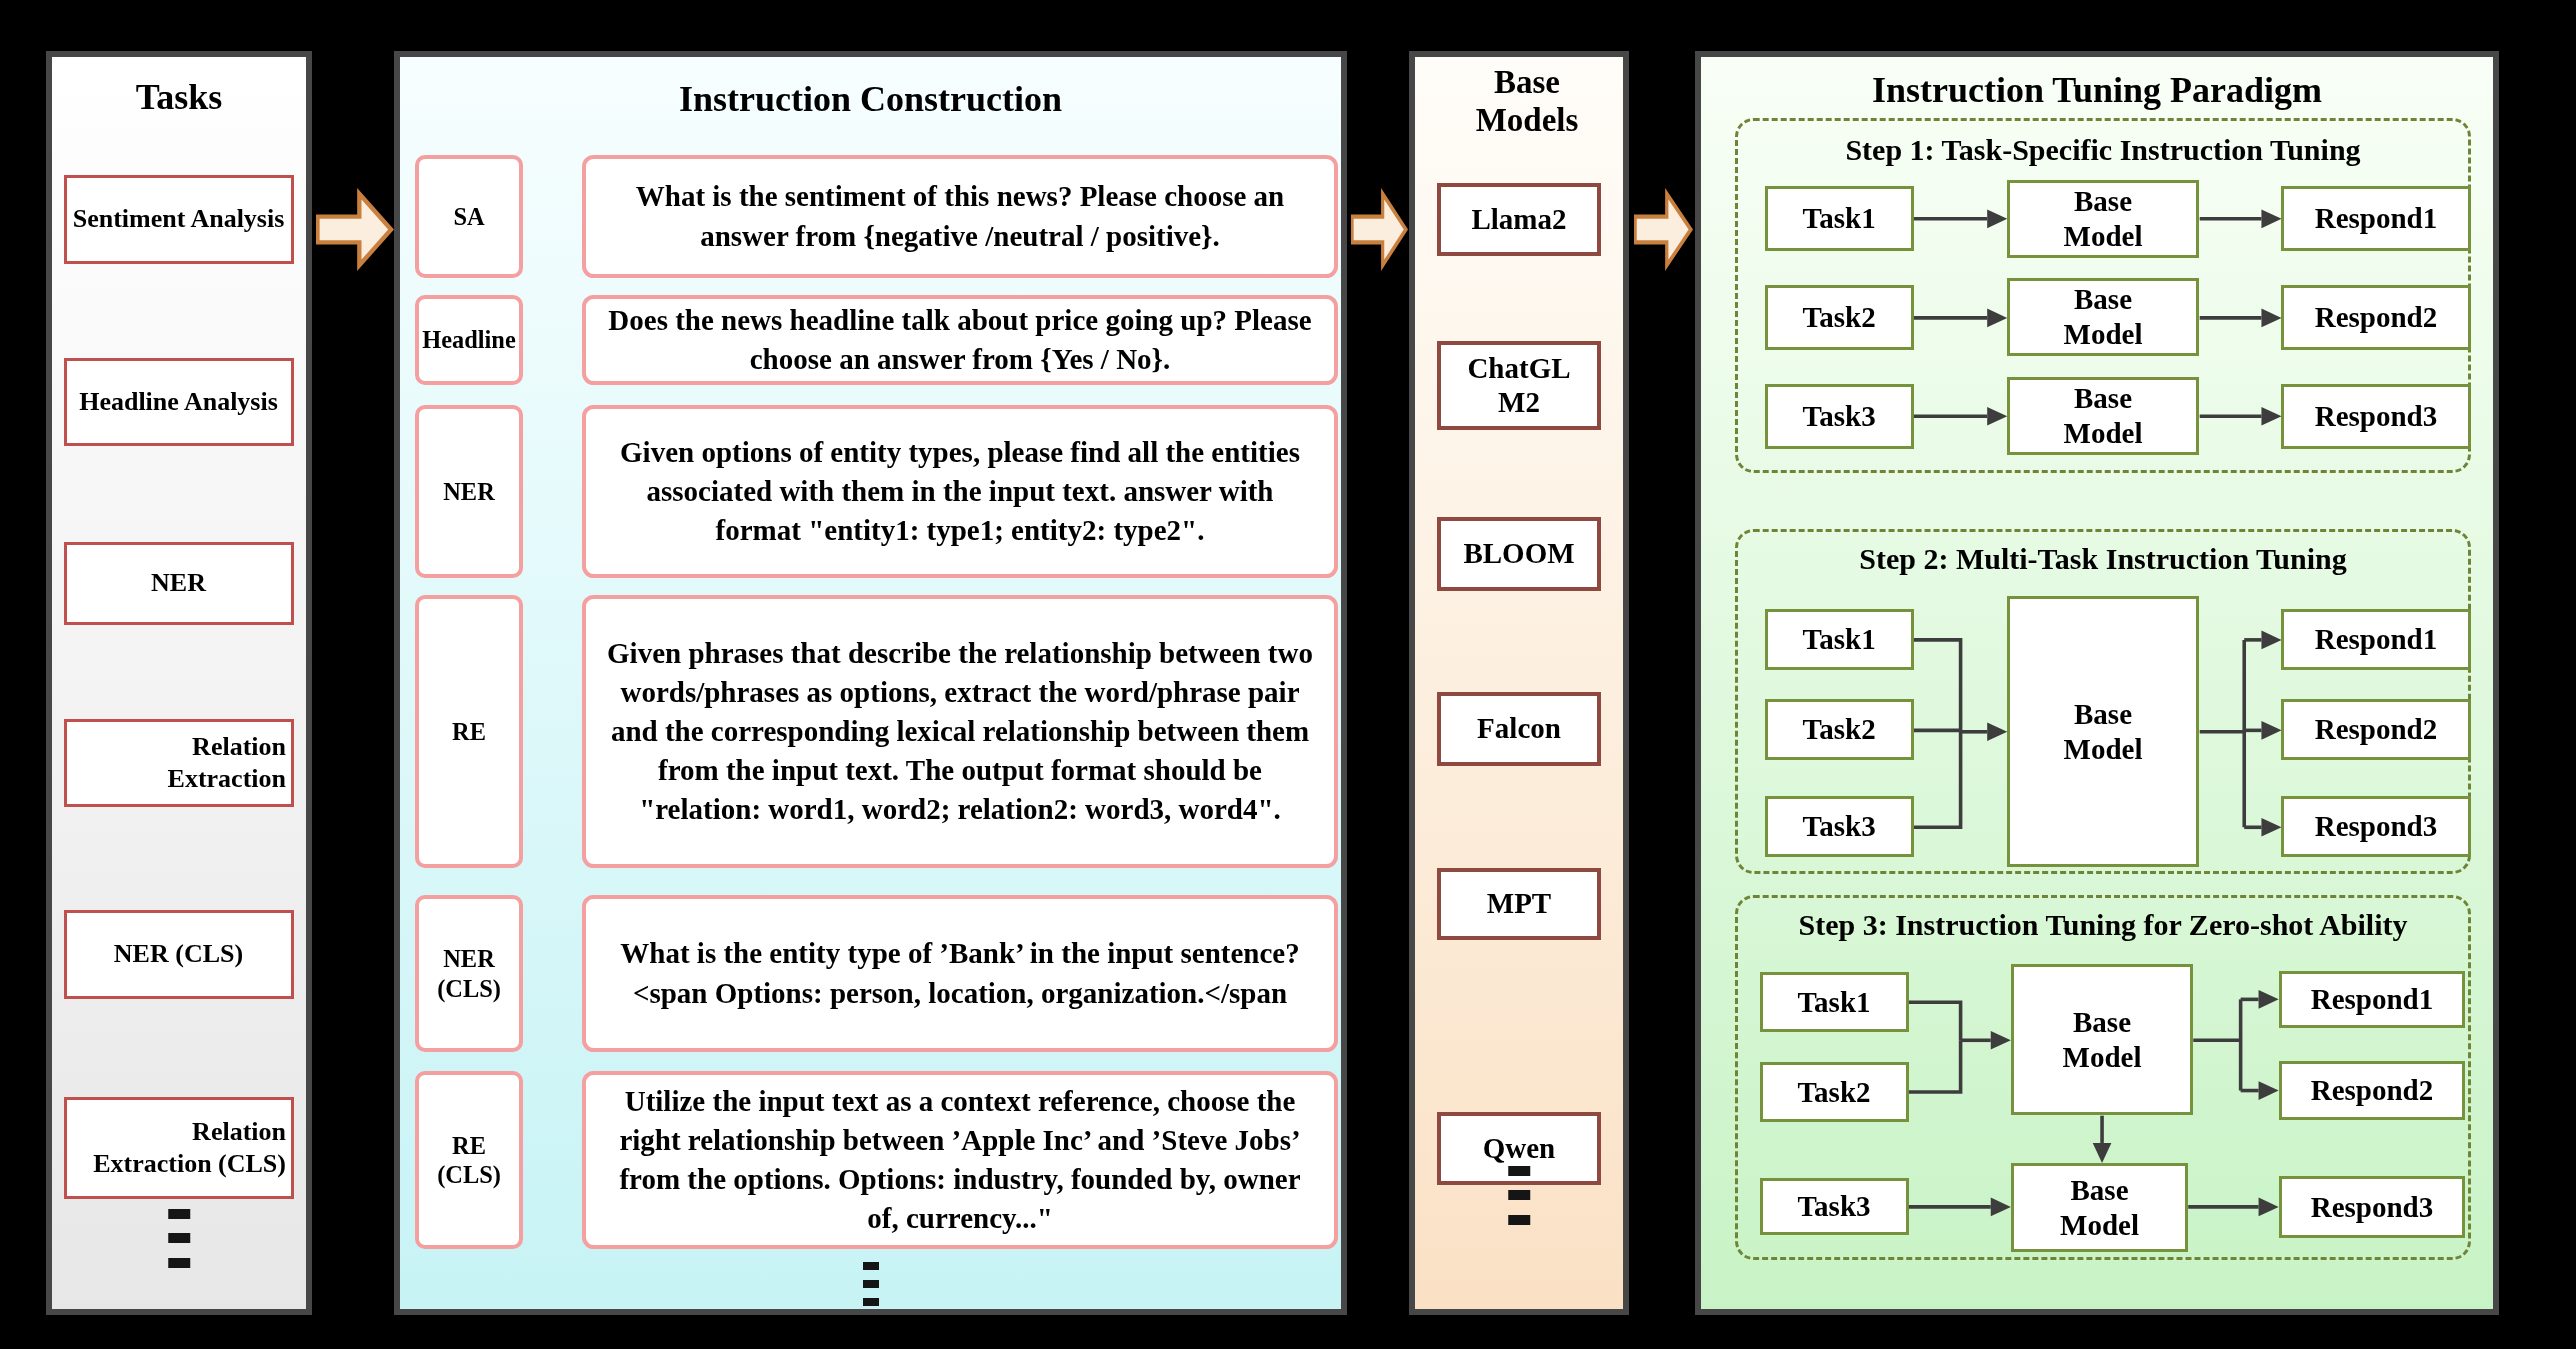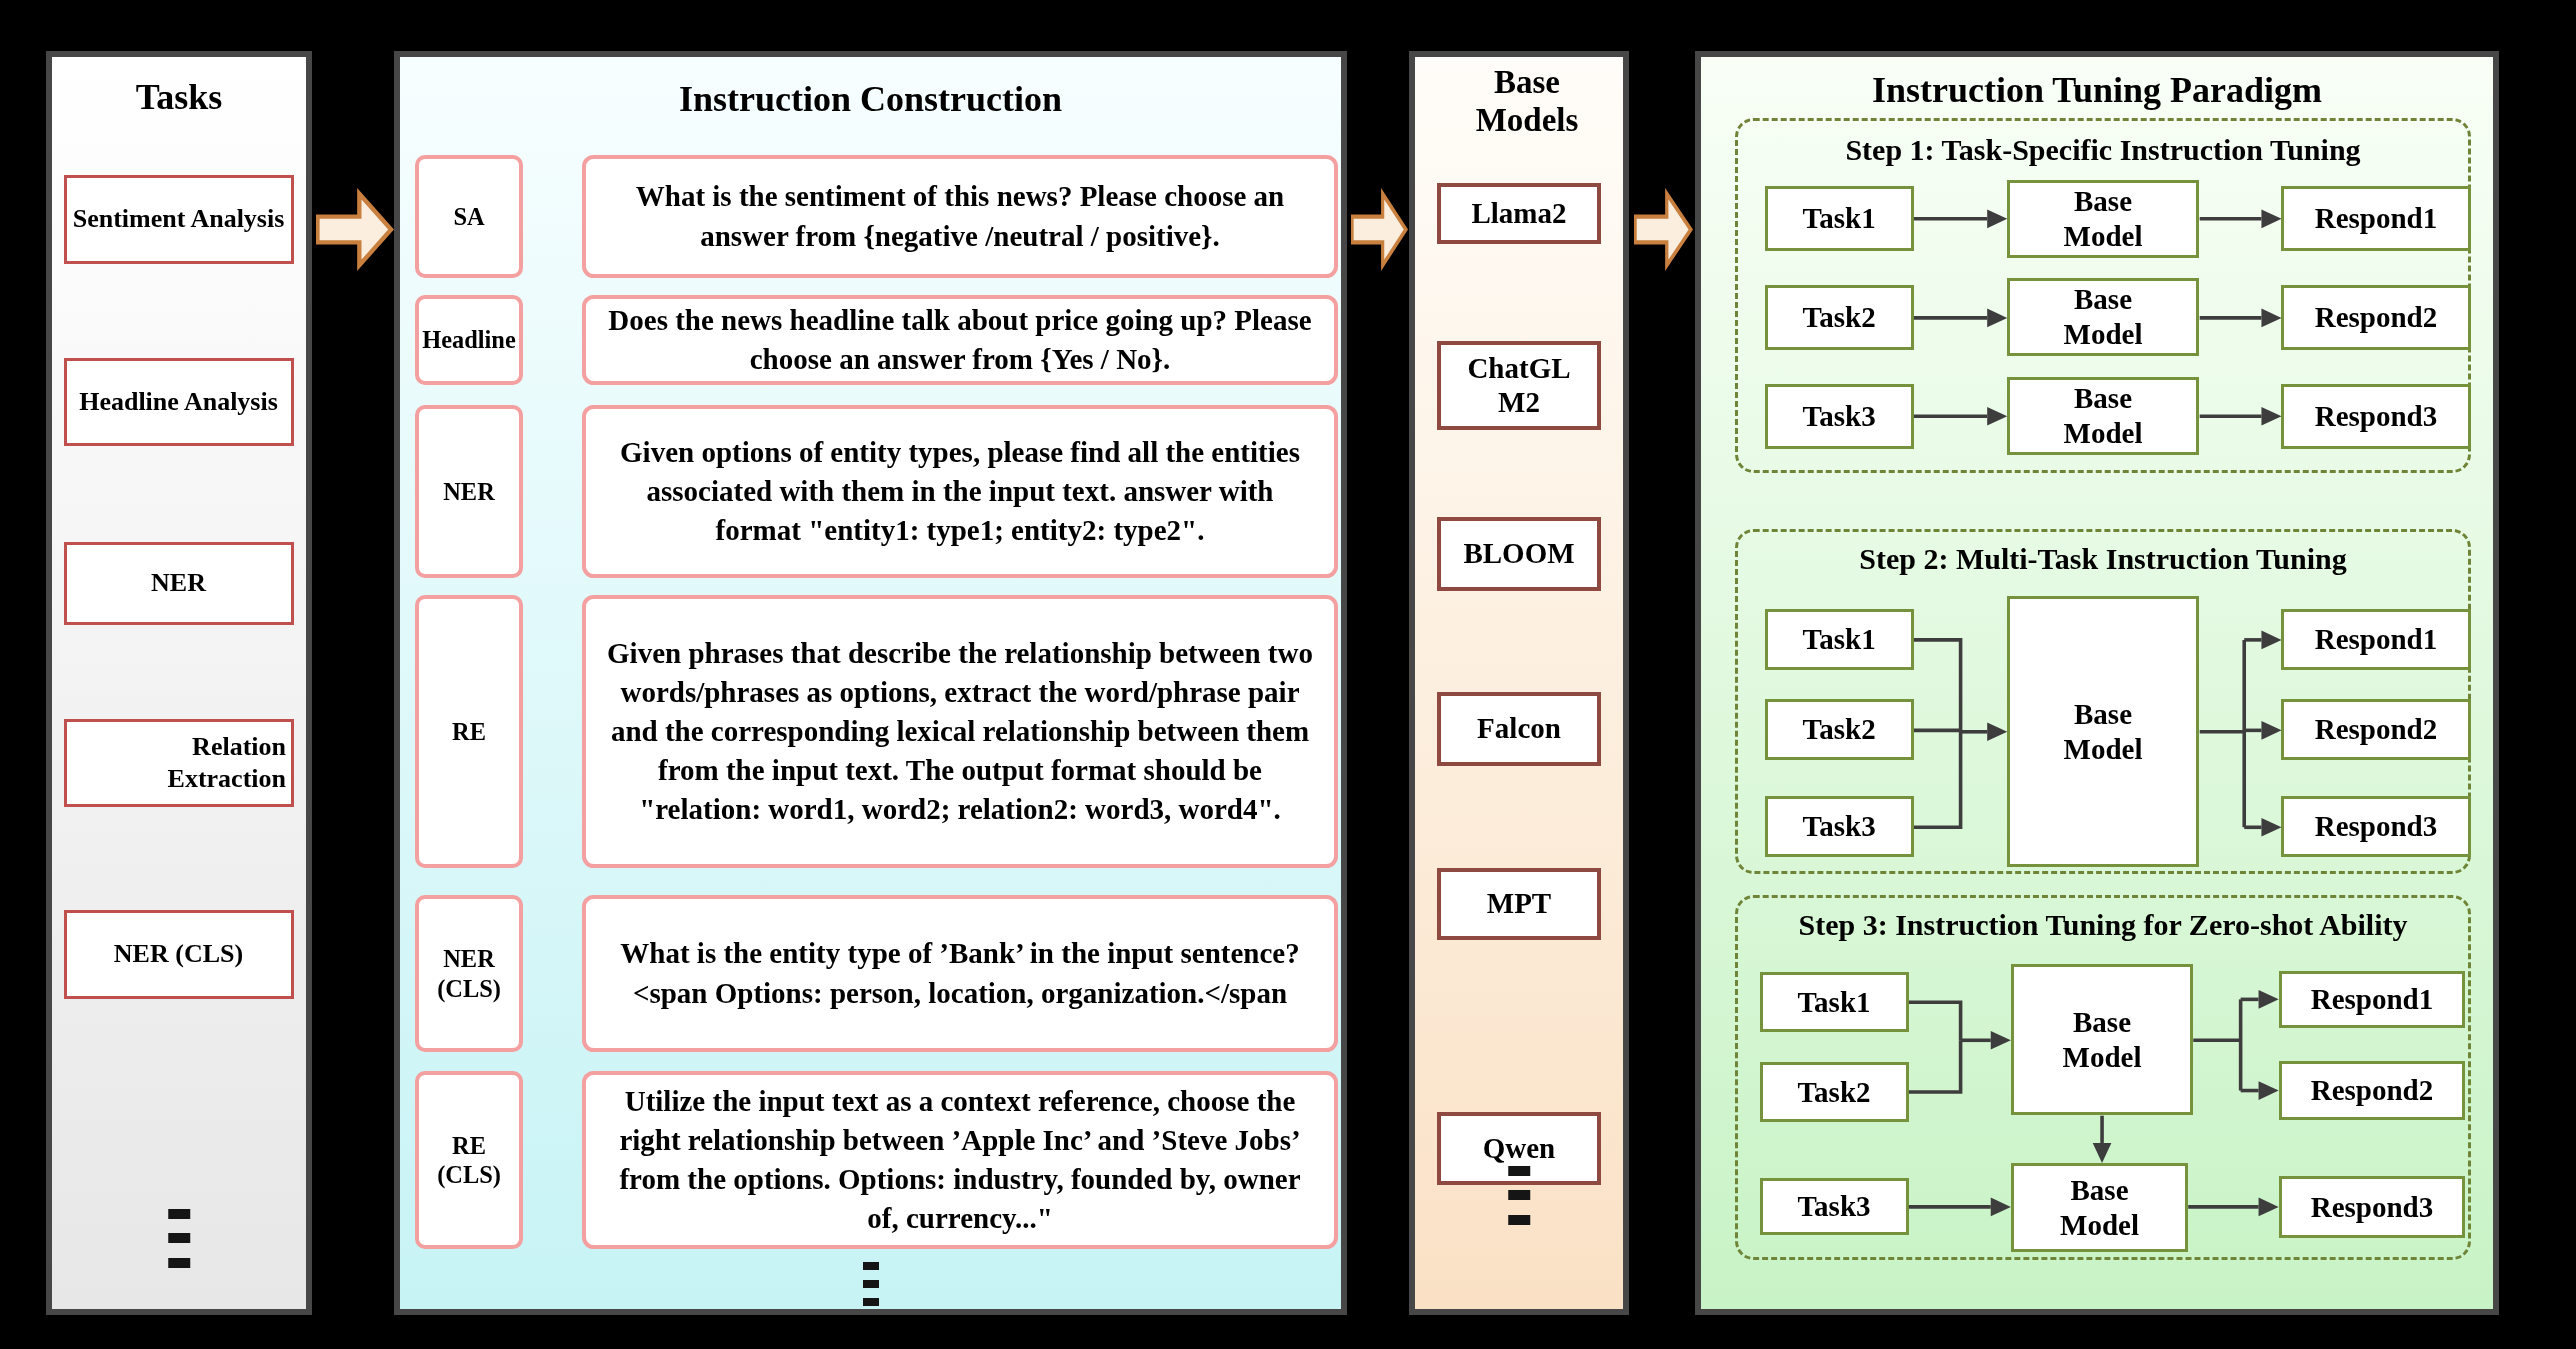--- a/index.html
+++ b/index.html
@@ -67,20 +67,23 @@
       </div>
     <div class="tbox" style="top:485px;height:83px">
         <span>NER</span>
       </div>
     <div class="tbox" style="top:662px;height:88px">
         <span>Relation Extraction</span>
       </div>
     <div class="tbox" style="top:853px;height:89px">
         <span>NER (CLS)</span>
       </div>
+    <div class="tbox" style="top:1040px;height:102px">
+        <span>Relation Extraction (CLS)</span>
+      </div>
     <div class="vdots" style="top:1152px">
         <i></i>
         <i></i>
         <i></i>
       </div>
   </section>
 
   <svg class="block" style="left:316px" width="78" height="83" viewBox="0 0 108 116" preserveAspectRatio="none">
     <polygon points="2,40 60,40 60,8 104,58 60,108 60,76 2,76" fill="#fbeede" stroke="#c9803f" stroke-width="6"></polygon>
   </svg>
@@ -126,21 +129,21 @@
   </section>
 
   <svg class="block" style="left:1351px" width="57" height="83" viewBox="0 0 108 116" preserveAspectRatio="none">
     <polygon points="2,40 60,40 60,8 104,58 60,108 60,76 2,76" fill="#fbeede" stroke="#c9803f" stroke-width="6"></polygon>
   </svg>
 
   <section class="panel bm">
     <h2 style="top:7.2px">
         <span>Base Models</span>
       </h2>
-    <div class="mbox" style="top:126px;height:61px">
+    <div class="mbox" style="top:126px;height:73px">
         <span>Llama2</span>
       </div>
     <div class="mbox" style="top:284px;height:89px">
         <span>ChatGLM2</span>
       </div>
     <div class="mbox" style="top:460px;height:74px">
         <span>BLOOM</span>
       </div>
     <div class="mbox" style="top:635px;height:74px">
         <span>Falcon</span>

